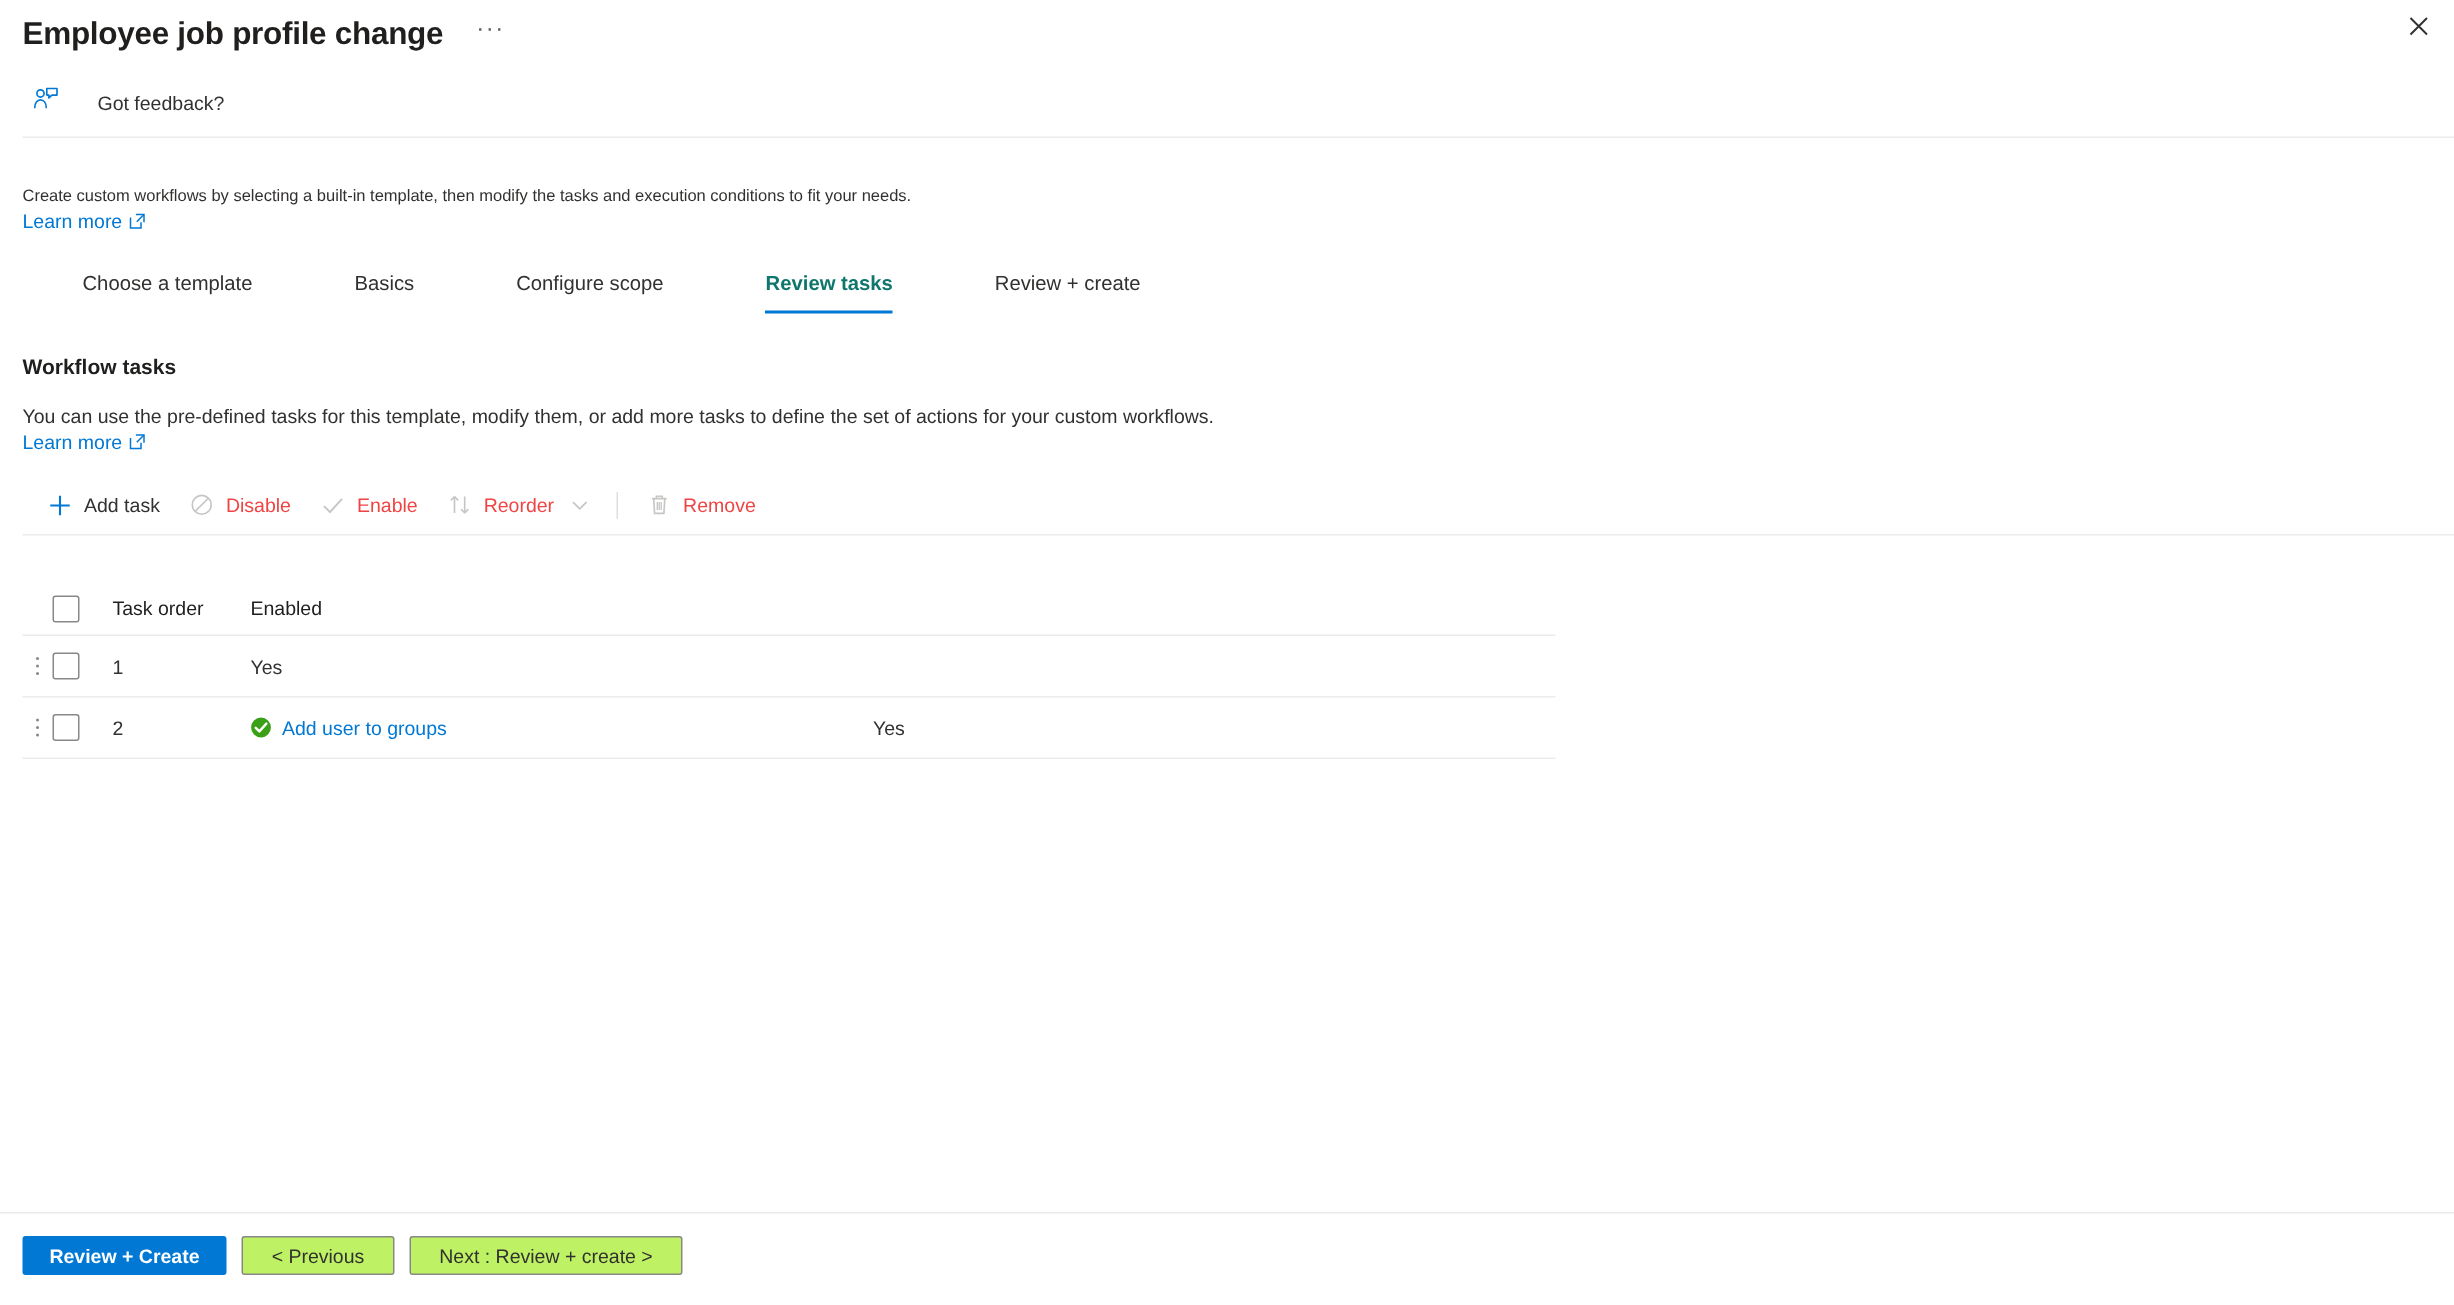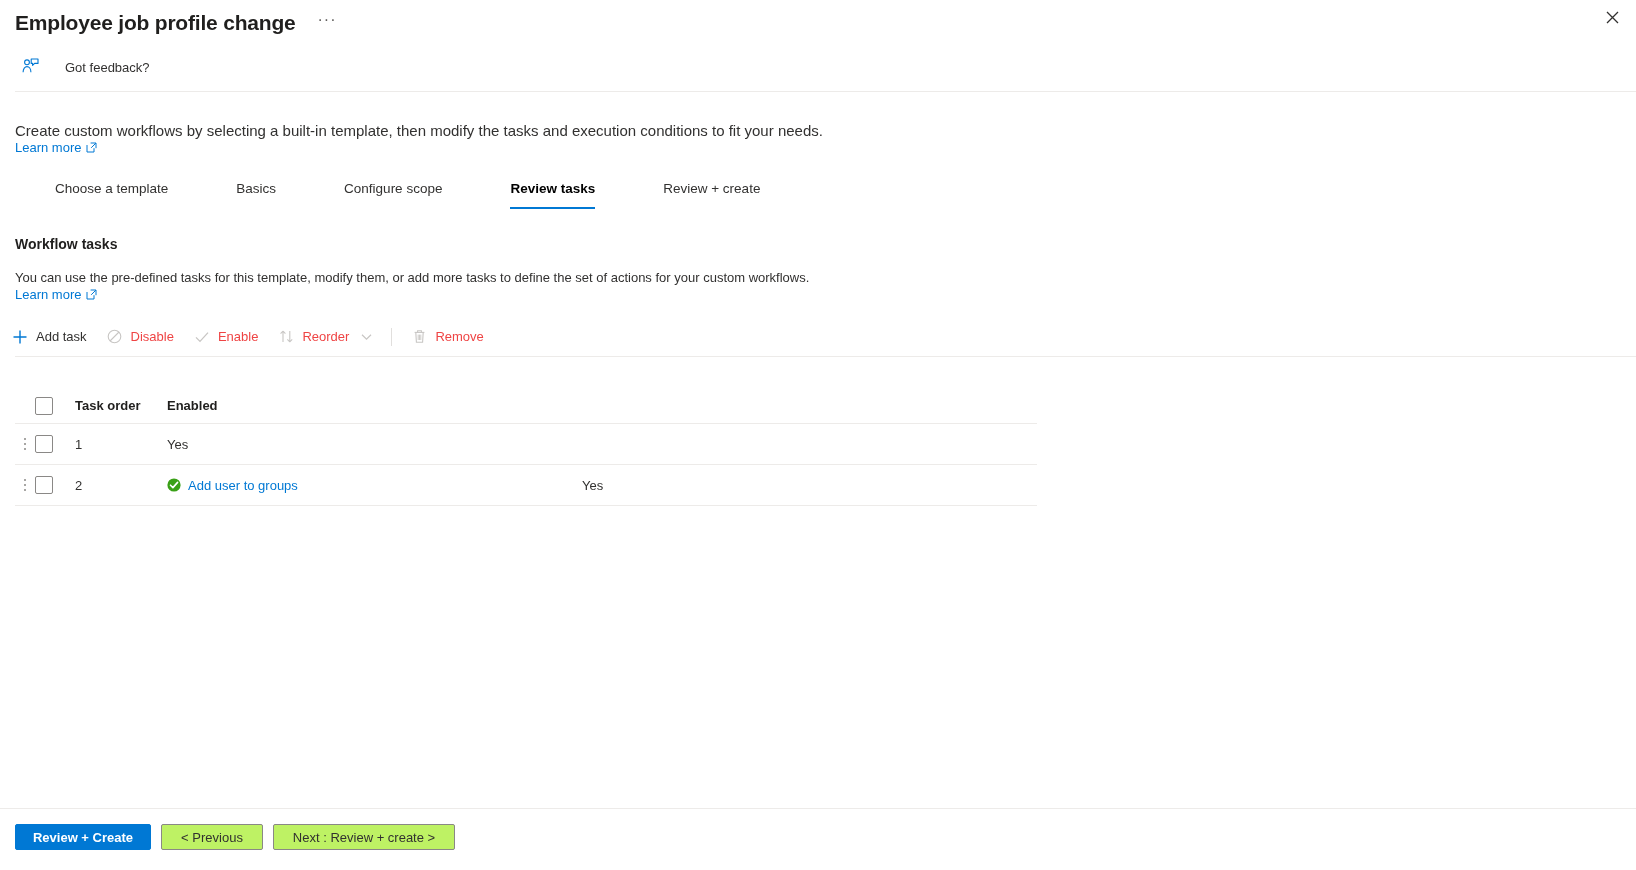--- a/index.html
+++ b/index.html
@@ -79,21 +79,21 @@
     right: 0;
     height: 1px;
     background: #edebe9;
   }
 
   
   .intro {
     position: absolute;
     top: 122px;
     left: 15px;
-    font-size: 15px;
+    font-size: 11px;
     color: #323130;
     line-height: 18px;
   }
   .link {
     color: #0078d4;
     text-decoration: none;
     cursor: pointer;
     font-size: 13px;
   }
   .learn-more-1 {
@@ -119,21 +119,21 @@
     position: relative;
     font-size: 13.5px;
     color: #323130;
     padding: 3px 14px 11px 14px;
     cursor: pointer;
     white-space: nowrap;
     line-height: 19px;
     margin-left: 40px;
   }
   .tab:first-child { padding-left: 0; }
-  .tab.active { font-weight: 700; color: #000000; }
+  .tab.active { font-weight: 700; color: #0f766e; }
   .tab.active::after {
     content: "";
     position: absolute;
     left: 14px; right: 14px;
     bottom: 0;
     height: 2px;
     background: #0078d4;
   }
 
   
@@ -160,21 +160,21 @@
     left: 15px;
     display: inline-flex;
     align-items: center;
     gap: 5px;
   }
 
   
   .cmdbar {
     position: absolute;
     top: 322px;
-    left: 4px;
+    left: 24px;
     right: 0;
     height: 29px;
     display: flex;
     align-items: center;
   }
   .cmd {
     display: flex;
     align-items: center;
     gap: 8px;
     height: 29px;
@@ -227,21 +227,21 @@
     align-items: center;
     height: 41px;
     border-bottom: 1px solid #edebe9;
   }
   .tbl-head {
     height: 36px;
     border-bottom: 1px solid #edebe9;
   }
   .tbl-head .cell {
     font-size: 13px;
-    font-weight: 700;
+    font-weight: 400;
     color: #201f1e;
   }
   .cell { font-size: 13px; color: #323130; }
 
   .c-handle {
     width: 20px;
     display: flex;
     align-items: center;
     justify-content: center;
     cursor: grab;

